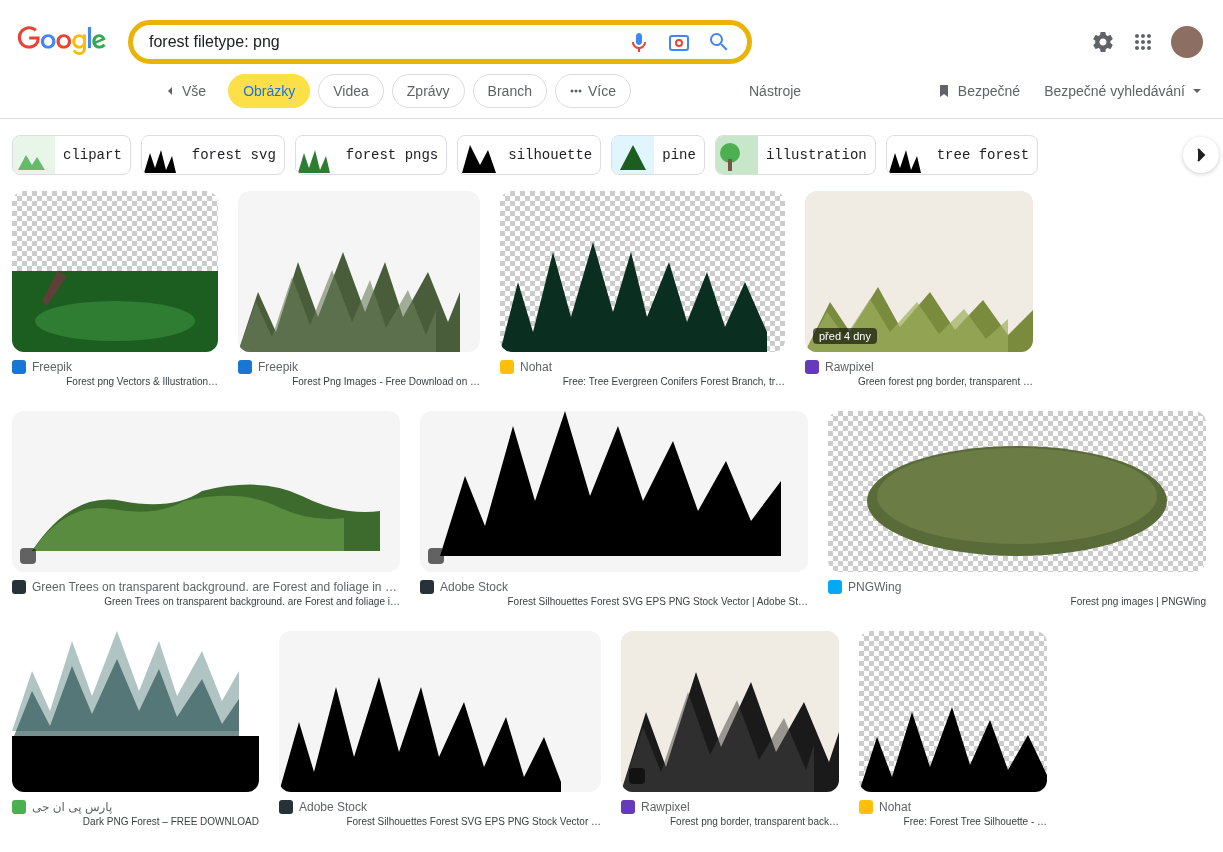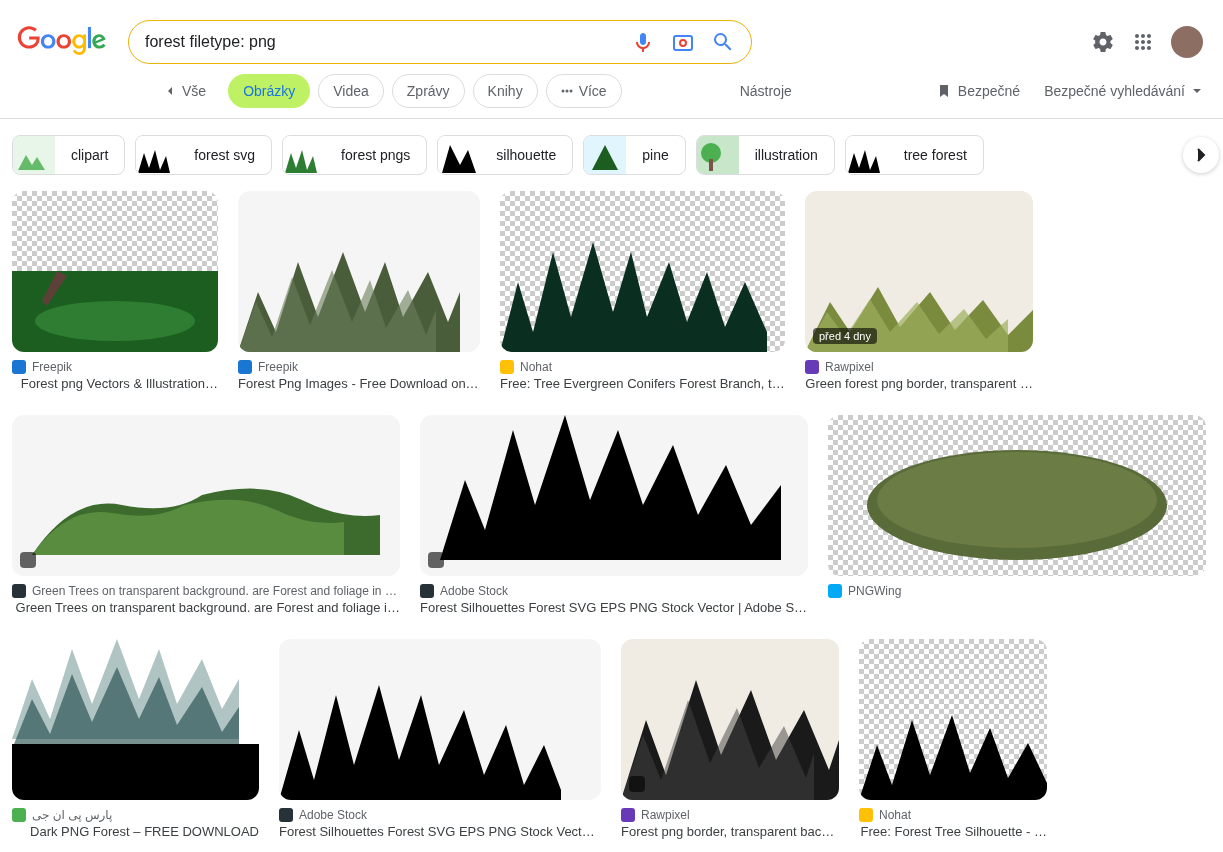--- a/index.html
+++ b/index.html
@@ -1,49 +1,49 @@
 <!DOCTYPE html>
 <html><head>
 <meta charset="utf-8">
 <style>
 * { margin: 0; padding: 0; box-sizing: border-box; }
 body { font-family: Arial, sans-serif; font-size: 14px; color: #202124; background: #fff; }
 
 
 .header { display: flex; align-items: center; padding: 20px 20px 0 16px; gap: 20px; }
 .logo { width: 92px; height: 30px; }
-.search-bar { flex: 0 0 624px; height: 44px; border: 1px solid #eab308; border-radius: 24px; display: flex; align-items: center; padding: 0 16px; }
+.search-bar { flex: 0 0 624px; height: 44px; border: 5px solid #eab308; border-radius: 24px; display: flex; align-items: center; padding: 0 16px; }
 .search-bar input { flex: 1; border: none; outline: none; font-size: 16px; color: #202124; }
 .search-icons { display: flex; gap: 16px; align-items: center; }
 .header-right { margin-left: auto; display: flex; align-items: center; gap: 16px; }
 .avatar { width: 32px; height: 32px; border-radius: 50%; background: #8d6e63; }
 
 
 .nav-row { display: flex; align-items: center; padding: 10px 20px 10px 150px; gap: 8px; border-bottom: 1px solid #dadce0; }
 .nav-chip { display: flex; align-items: center; gap: 6px; padding: 8px 14px; border: 1px solid #dadce0; border-radius: 20px; cursor: pointer; font-size: 14px; color: #5f6368; }
-.nav-chip.active { background: #bef264; color: #1a73e8; border-color: transparent; }
+.nav-chip.active { background: #fde047; color: #1a73e8; border-color: transparent; }
 .nav-chip.no-border { border: none; justify-content: space-between; }
 .nav-tools { margin-left: 110px; color: #5f6368; cursor: pointer; }
 .nav-right { margin-left: auto; display: flex; align-items: center; gap: 24px; color: #5f6368; }
 .nav-right-item { display: flex; align-items: center; gap: 6px; cursor: pointer; }
 
 
 .chips-row { display: flex; gap: 10px; padding: 16px 12px; align-items: center; overflow: hidden; position: relative; }
 .chip { display: flex; align-items: center; border: 1px solid #dadce0; border-radius: 8px; overflow: hidden; cursor: pointer; height: 40px; white-space: nowrap; }
 .chip-img { width: 42px; height: 40px; flex-shrink: 0; }
-.chip-label { padding: 0 16px; font-size: 14px; }
+.chip-label { padding: 0 8px; font-size: 14px; font-family: Liberation Mono, monospace; }
 .chips-arrow { position: absolute; right: 4px; width: 36px; height: 36px; border-radius: 50%; background: #fff; box-shadow: 0 1px 4px rgba(0,0,0,0.2); display: flex; align-items: center; justify-content: center; cursor: pointer; }
 
 
 .results { padding: 0 12px; }
 .result-row { display: flex; gap: 20px; margin-bottom: 24px; }
 .result-item { display: flex; flex-direction: column; text-align: right; }
 .result-thumb { border-radius: 12px; overflow: hidden; position: relative; }
 .result-source { display: flex; align-items: center; gap: 6px; margin-top: 8px; font-size: 12px; color: #5f6368; }
-.result-title { font-size: 13px; color: #3c4043; margin-top: 2px; overflow: hidden; text-overflow: ellipsis; white-space: nowrap; }
+.result-title { font-size: 10px; color: #3c4043; margin-top: 2px; overflow: hidden; text-overflow: ellipsis; white-space: nowrap; }
 .badge { position: absolute; bottom: 8px; left: 8px; background: rgba(0,0,0,0.6); border-radius: 4px; width: 16px; height: 16px; }
 .badge-time { position: absolute; bottom: 8px; left: 8px; background: rgba(0,0,0,0.6); border-radius: 4px; color: #fff; font-size: 11px; padding: 2px 6px; }
 
 
 .thumb-svg { width: 100%; height: 100%; display: block; }
 
 .favicon { width: 14px; height: 14px; border-radius: 3px; flex-shrink: 0; }
 </style>
 </head>
 <body>
@@ -98,21 +98,21 @@
   <div class="nav-chip active">
       <span>Obrázky</span>
     </div>
   <div class="nav-chip">
       <span>Videa</span>
     </div>
   <div class="nav-chip">
       <span>Zprávy</span>
     </div>
   <div class="nav-chip">
-      <span>Knihy</span>
+      <span>Branch</span>
     </div>
   <div class="nav-chip">
     <svg width="12" height="12">
         <circle cx="2" cy="6" r="1.5" fill="#5f6368"></circle>
         <circle cx="6" cy="6" r="1.5" fill="#5f6368"></circle>
         <circle cx="10" cy="6" r="1.5" fill="#5f6368"></circle>
       </svg>
     <span>Více</span>
   </div>
   <div class="nav-tools"><span>Nástroje</span></div>
@@ -305,20 +305,21 @@
             </defs>
             <rect width="378" height="161" fill="url(#ch3)"></rect>
             <ellipse cx="189" cy="90" rx="150" ry="55" fill="#5a6b3a"></ellipse>
             <ellipse cx="189" cy="85" rx="140" ry="48" fill="#6b7d45"></ellipse>
           </svg>
     </div>
     <div class="result-source">
           <div class="favicon" style="background:#03a9f4"></div>
           <span>PNGWing</span>
         </div>
+    <div class="result-title">Forest png images | PNGWing</div>
   </div>
 </div>
 
 <div class="result-row">
   <div class="result-item" style="width:247px">
     <div class="result-thumb" style="height:161px">
       <svg class="thumb-svg" viewBox="0 0 247 161">
             <rect width="247" height="161" fill="#fff"></rect>
             <path fill="#3a6b6b" opacity="0.4" d="M0 100l20-60 18 40 22-70 20 55 25-65 22 60 20-50 18 55 25-45 20 50 17-30v60z"></path>
             <path fill="#1a4545" opacity="0.6" d="M0 110l20-50 18 35 22-60 20 48 25-55 22 52 20-42 18 48 25-38 20 45 17-25v42z"></path>

